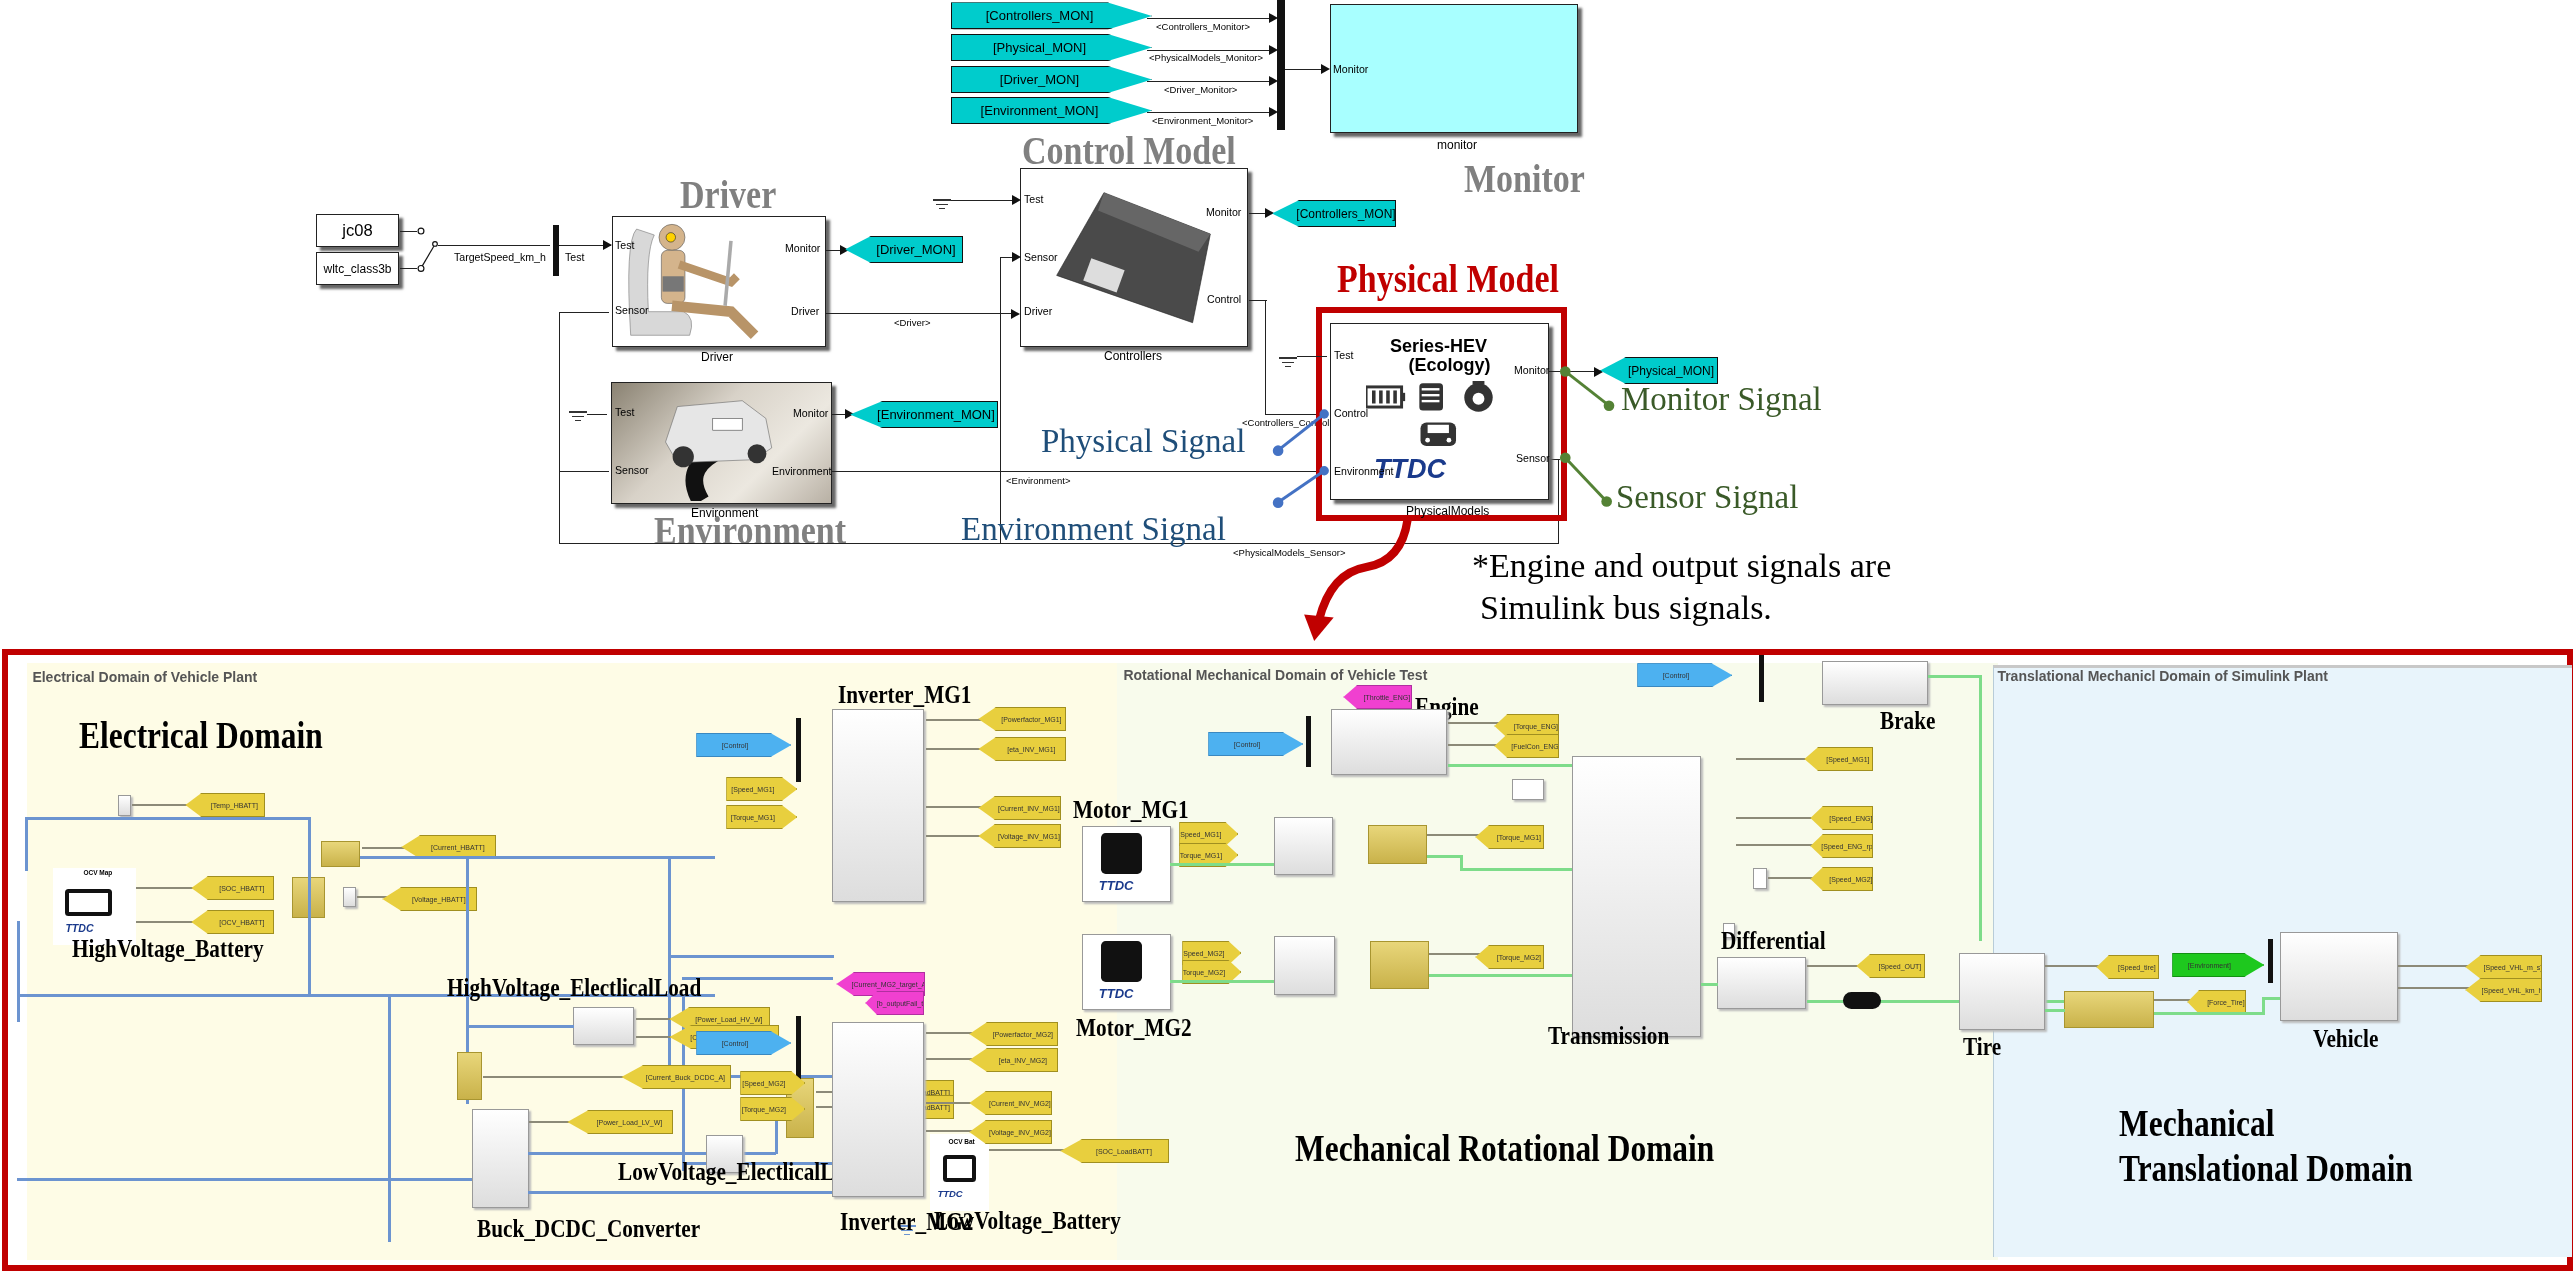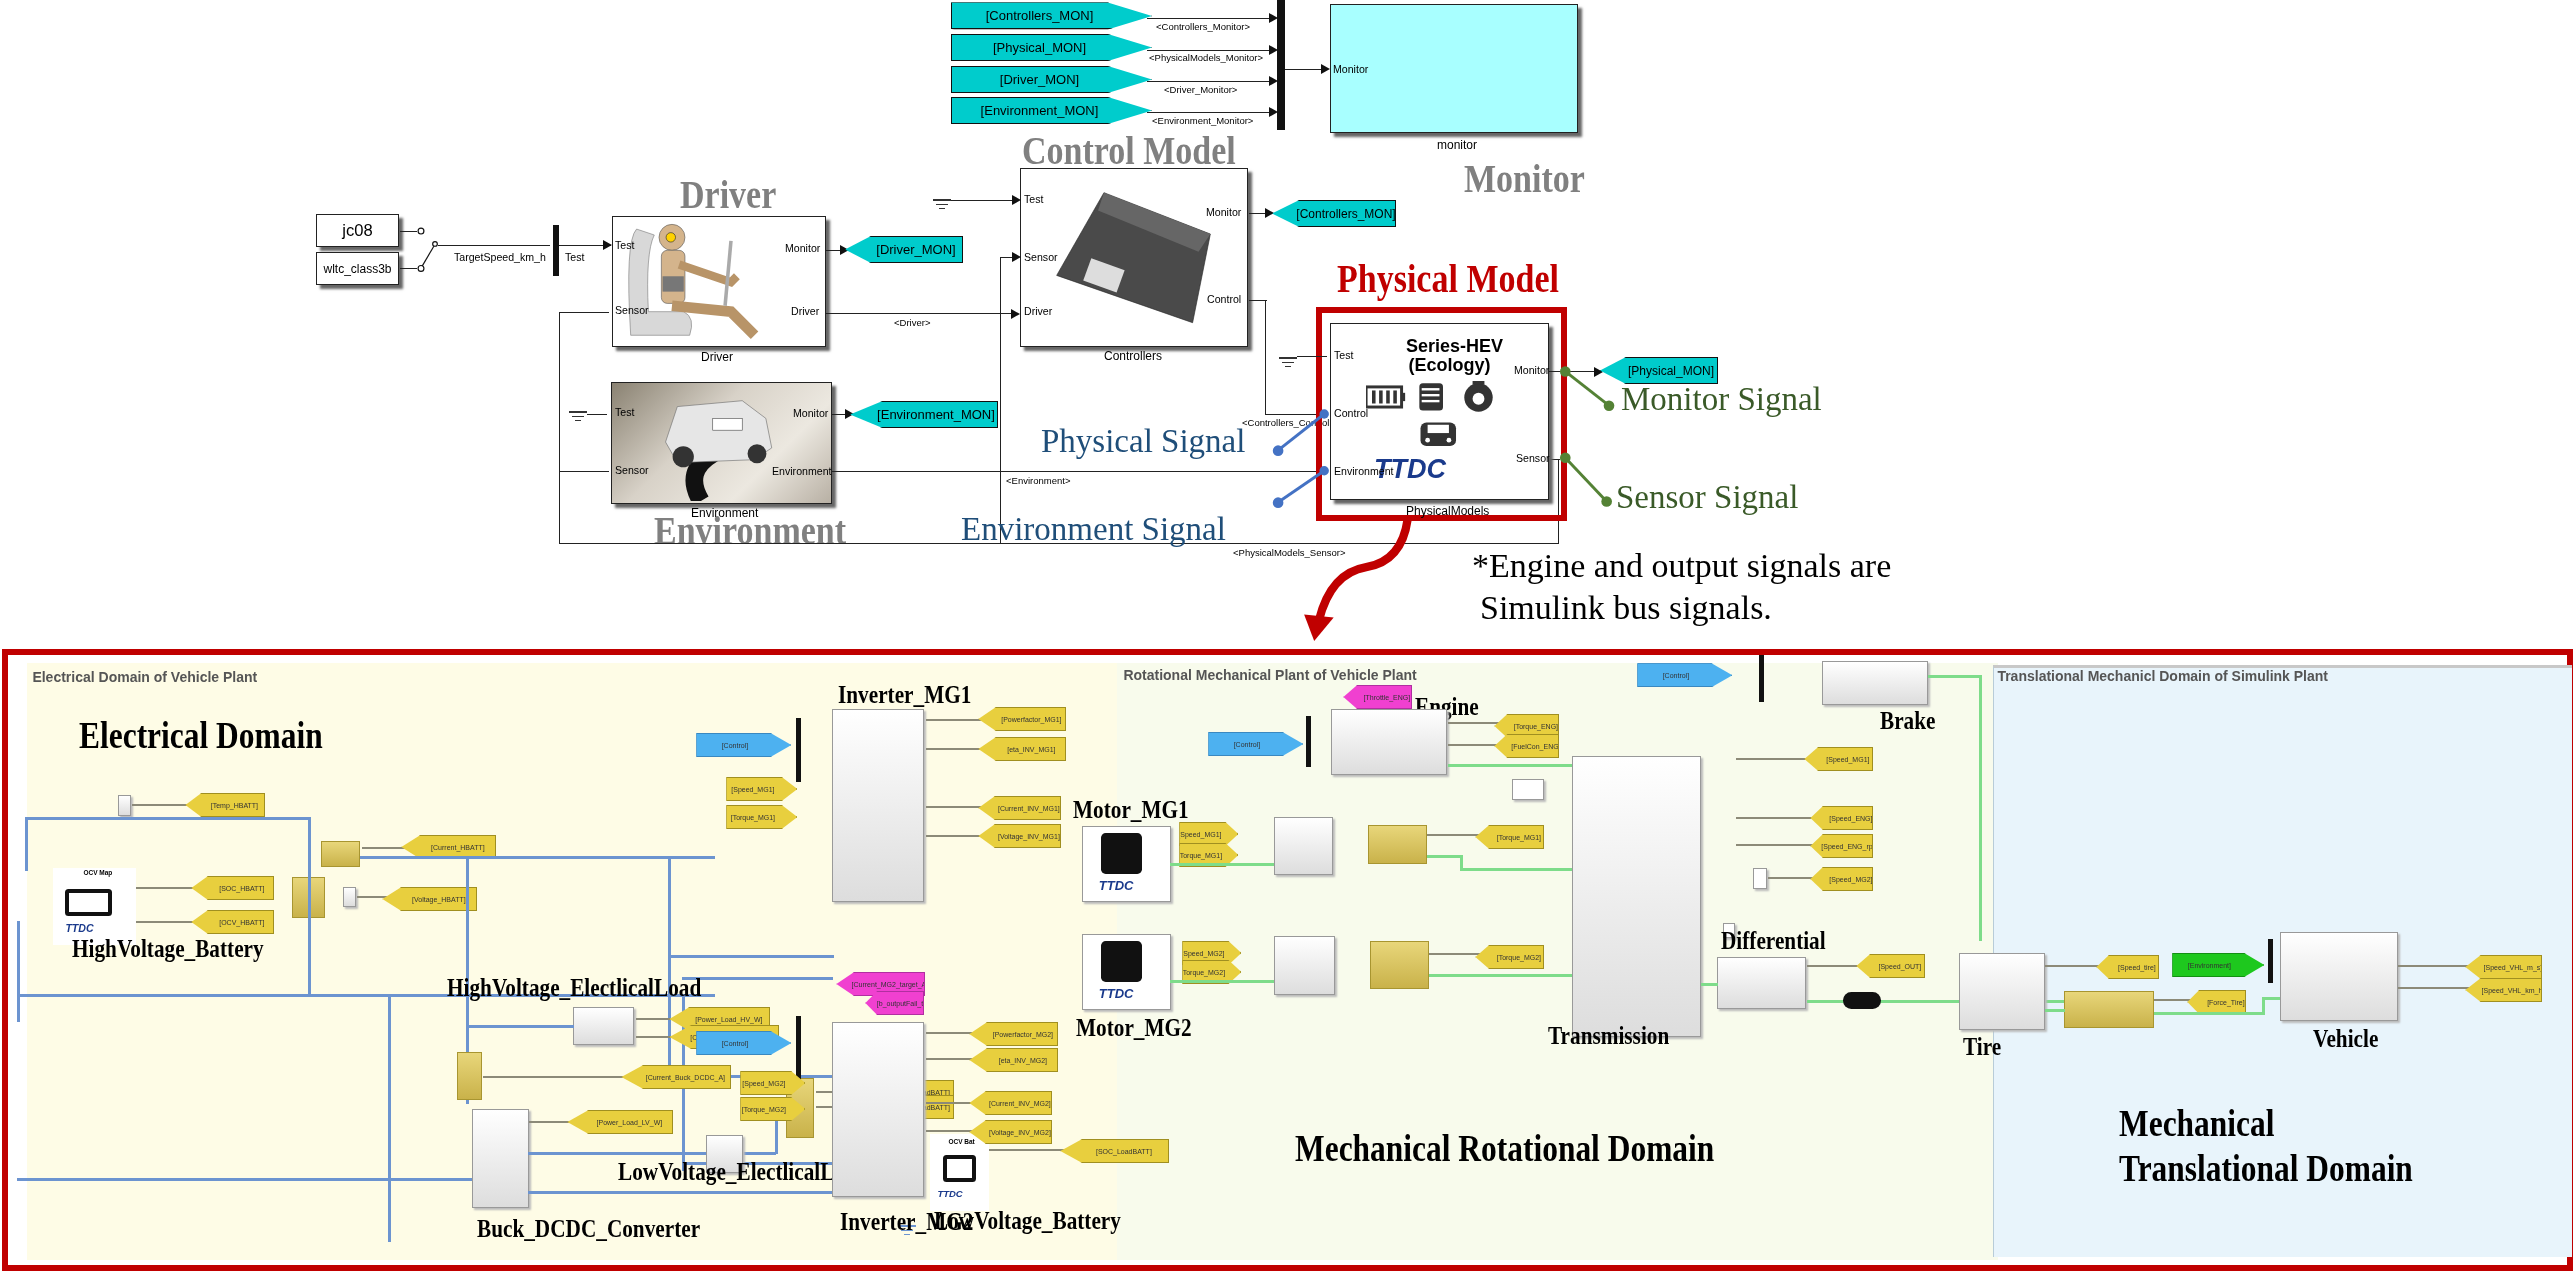--- a/index.html
+++ b/index.html
@@ -181,21 +181,21 @@
 <div class="thin-h" style="left:559px;top:543px;width:999px;"></div>
 <div class="thin-v" style="left:1000px;top:257px;height:287px;"></div>
 <div class="thin-h" style="left:1000px;top:257px;width:16.6px;"></div>
 <div class="arrow-r" style="left:1012px;top:252px;"></div>
 <div class="thin-v" style="left:1558px;top:459px;height:85px;"></div>
 <div class="thin-h" style="left:1541px;top:459px;width:19px;"></div>
 <div class="sig" style="left:1233px;top:547px;">&lt;PhysicalModels_Sensor&gt;</div>
 
 <div class="abs" style="left:1316px;top:307px;width:251px;height:214px;border:6px solid #c00000;box-sizing:border-box;"></div>
 <div class="blk" style="left:1330px;top:323px;width:219px;height:177px;">
-  <div class="abs" style="left:16px;top:12px;width:215px;text-align:center;font-size:18px;font-weight:bold;">Series-HEV</div>
+  <div class="abs" style="left:0;top:12px;width:215px;text-align:center;font-size:18px;font-weight:bold;">Series-HEV</div>
   <div class="abs" style="left:11px;top:31px;width:215px;text-align:center;font-size:18px;font-weight:bold;">(Ecology)</div>
   <svg class="abs" style="left:35px;top:57px;" width="154" height="71" viewBox="0 0 260 120">
     <g>
         <rect x="0" y="10" width="60" height="34" fill="none" stroke="#333" stroke-width="5"></rect>
         <rect x="60" y="20" width="6" height="14" fill="#333"></rect>
         <rect x="10" y="16" width="6" height="22" fill="#333"></rect>
         <rect x="22" y="16" width="6" height="22" fill="#333"></rect>
         <rect x="34" y="16" width="6" height="22" fill="#333"></rect>
         <rect x="46" y="16" width="6" height="22" fill="#333"></rect>
       </g>
@@ -261,21 +261,21 @@
   <polygon points="5,170 55,175 22,215" fill="#c00000"></polygon>
 </svg>
 
 <div class="panel">
 
   <div class="area" style="left:19px;top:8.3px;width:1100px;height:597px;background:#fefce6;"></div>
   <div class="area" style="left:1109px;top:8.3px;width:881px;height:597px;background:#f8fbec;"></div>
   <div class="area" style="left:1985px;top:9.5px;width:578px;height:589px;background:#e8f4fb;border-left:1.2px solid #b8ccd8;border-top:3.5px solid #c8c8c8;"></div>
 
   <div class="area-title" style="left:24px;top:14px;">Electrical Domain of Vehicle Plant</div>
-  <div class="area-title" style="left:1115px;top:12px;">Rotational Mechanical Plant of Vehicle Plant</div>
+  <div class="area-title" style="left:1115px;top:12px;">Rotational Mechanical Domain of Vehicle Test</div>
   <div class="area-title" style="left:1989px;top:13px;">Translational Mechanicl Domain of Simulink Plant</div>
 
   <div class="dlabel" style="left:71px;top:59px;font-size:37px;">Electrical Domain</div>
   <div class="dlabel" style="left:1287px;top:472px;font-size:37px;">Mechanical Rotational Domain</div>
   <div class="dlabel" style="left:2111px;top:447px;font-size:37px;">Mechanical</div>
   <div class="dlabel" style="left:2111px;top:492px;font-size:37px;">Translational Domain</div>
 
   <div class="sblk" style="left:110px;top:140px;width:13px;height:21px;"></div>
   <div class="kw" style="left:124px;top:149px;width:65px;"></div>
   <div class="tag y to" style="left:177px;top:138px;width:80px;">[Temp_HBATT]</div>

